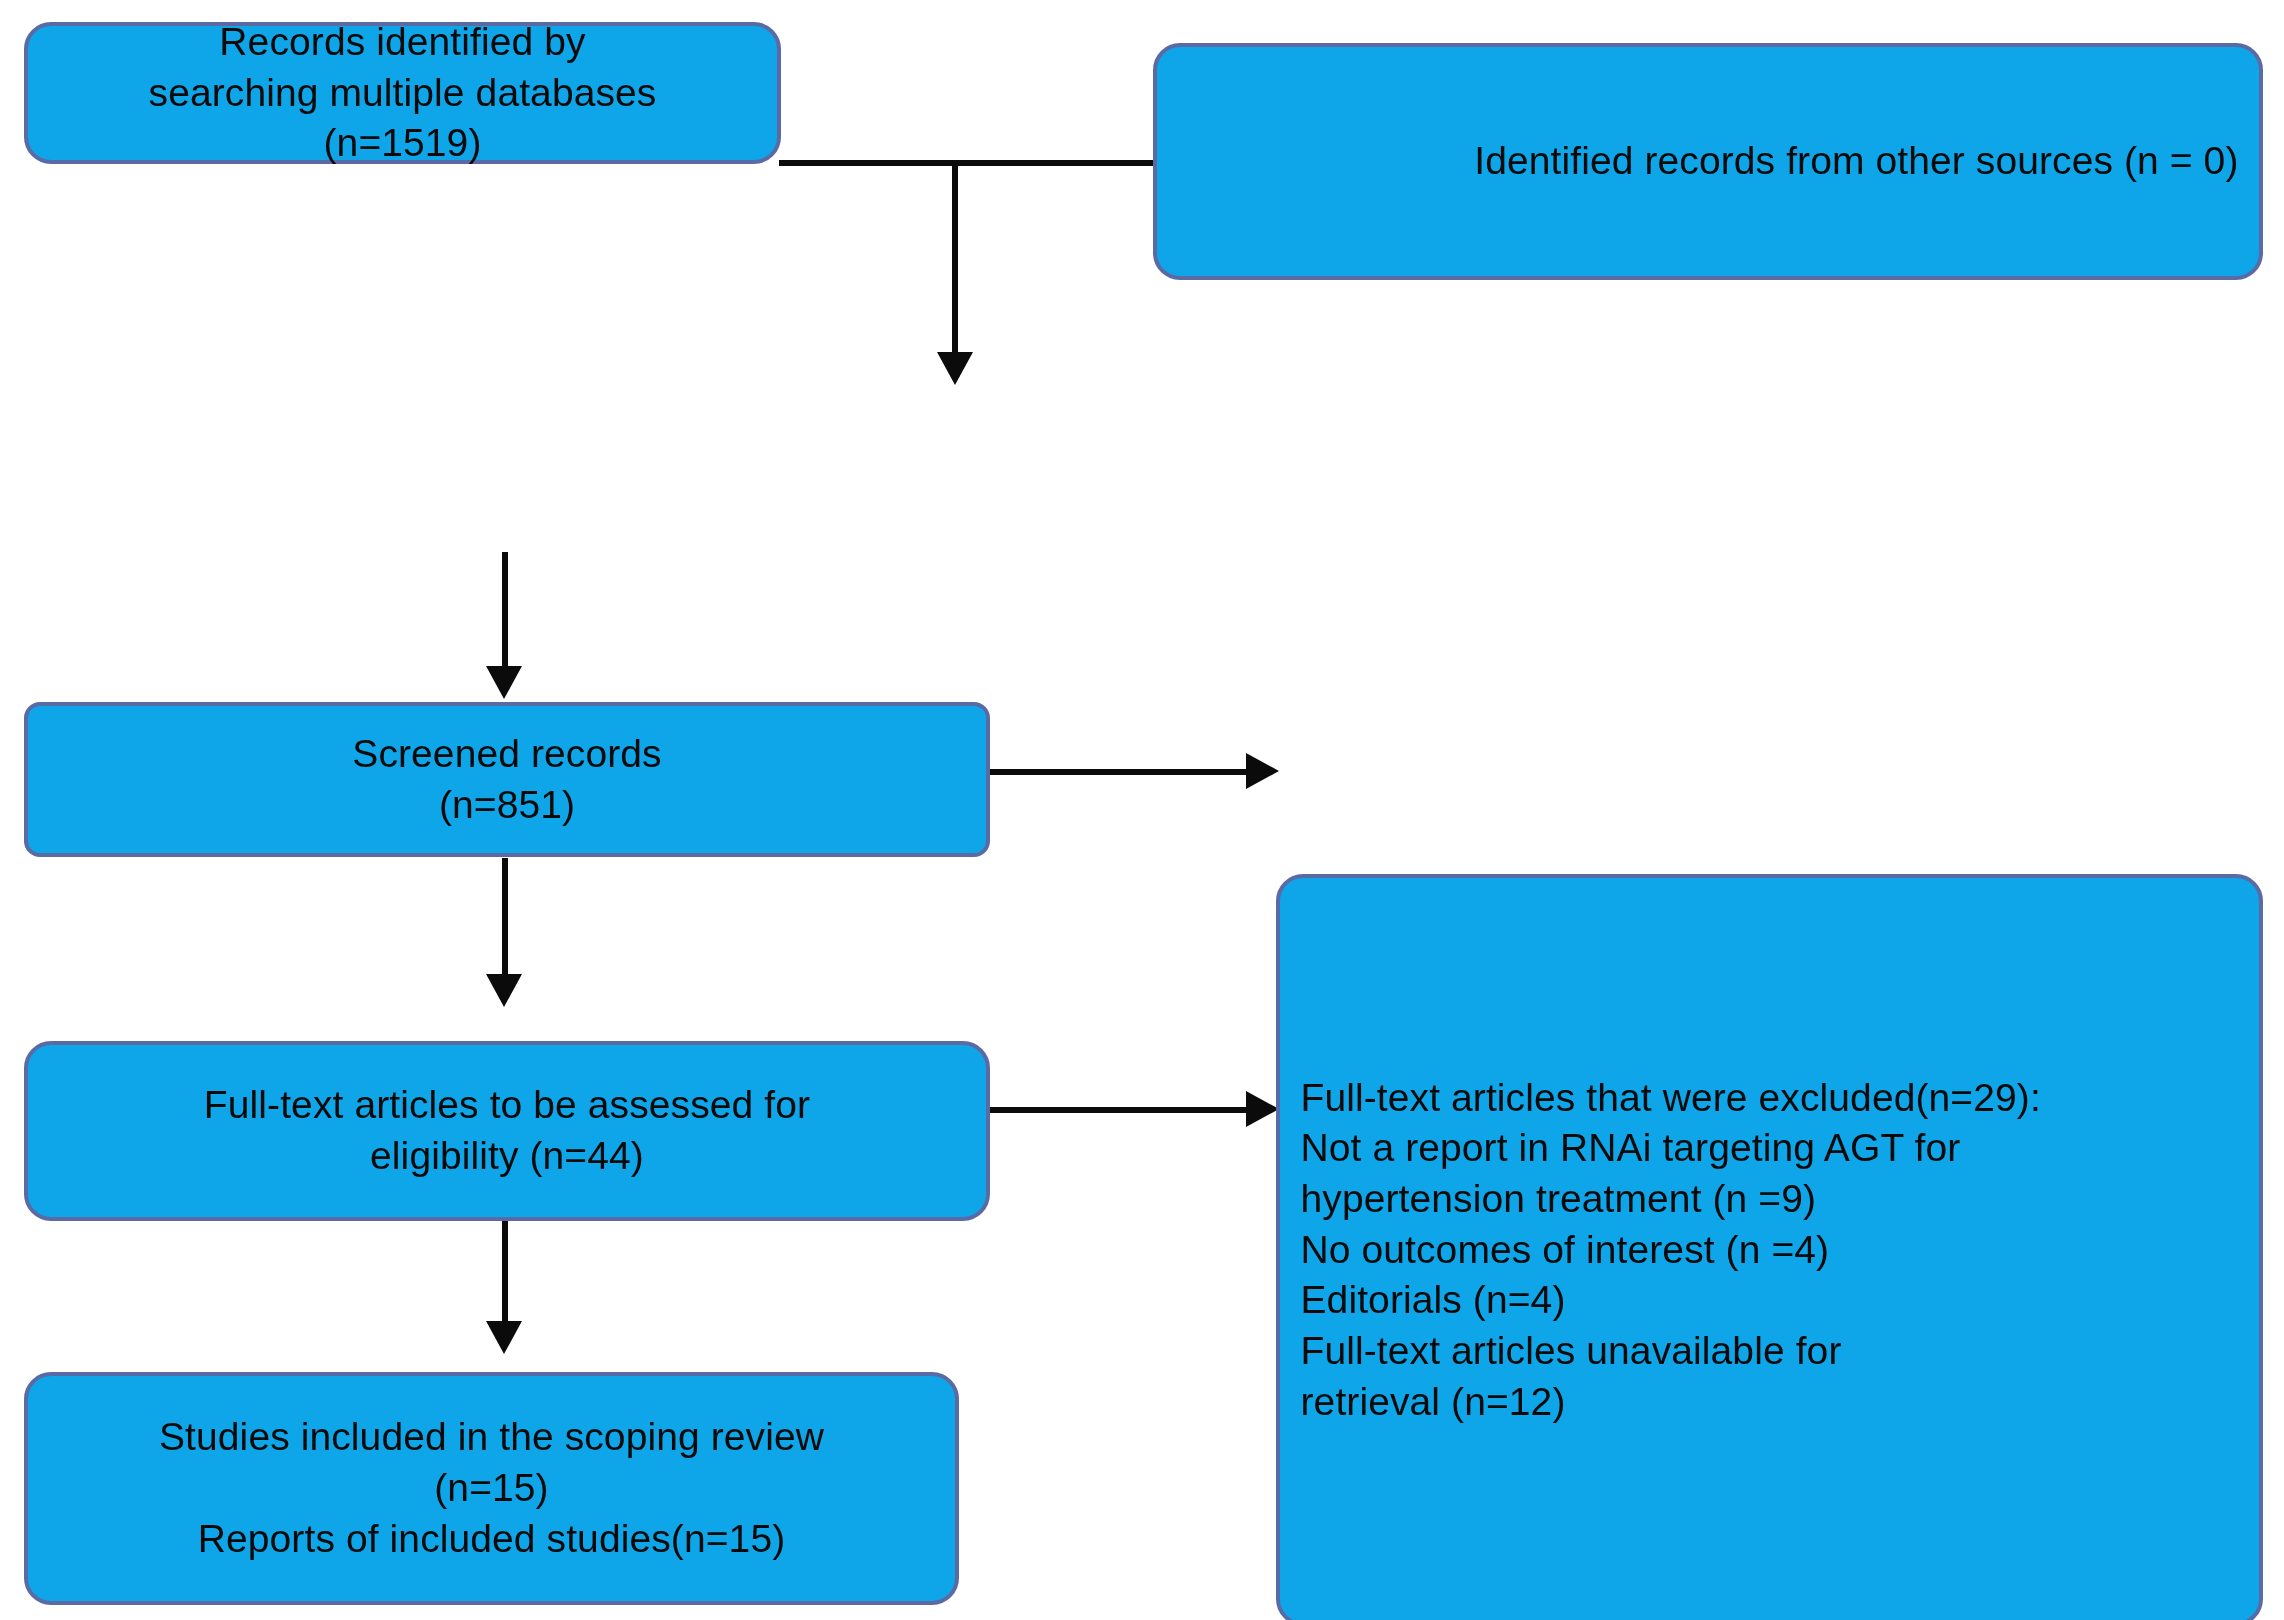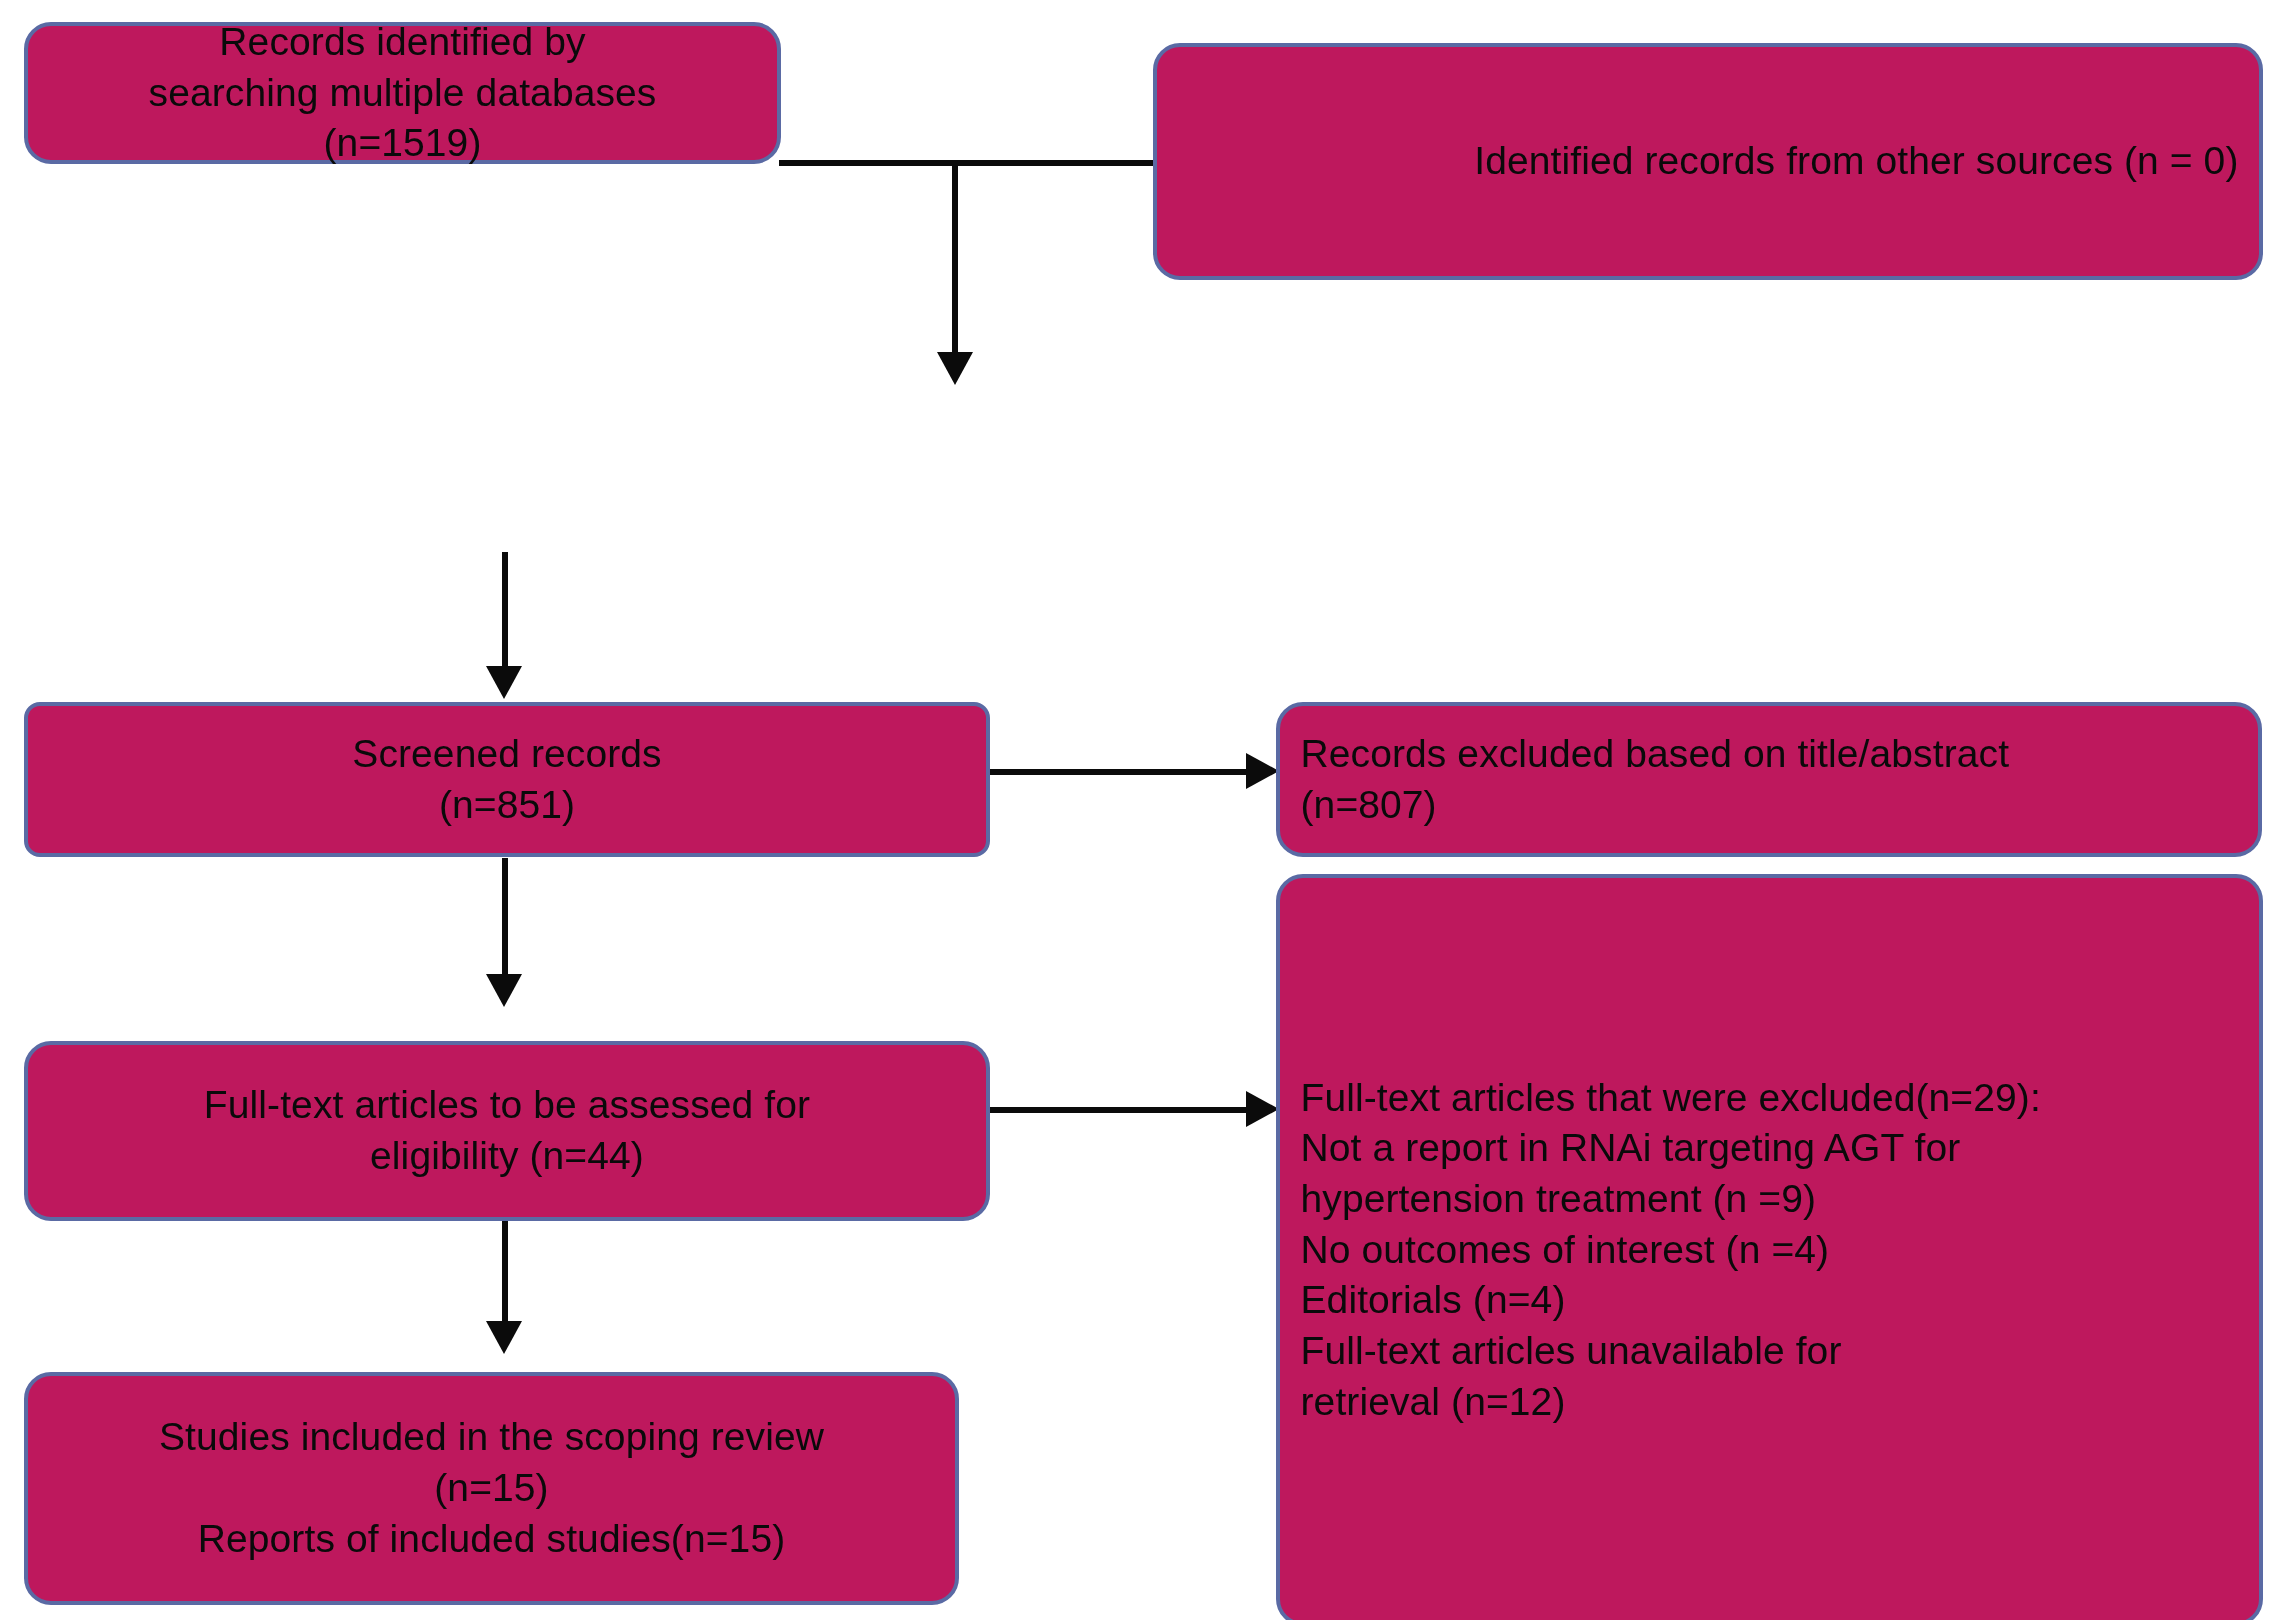--- a/index.html
+++ b/index.html
@@ -14,21 +14,21 @@
   #diagram {
     position: relative;
     width: 2284px;
     height: 1620px;
     background: #ffffff;
     overflow: hidden;
   }
   .node {
     position: absolute;
     box-sizing: border-box;
-    background: #be185d;
+    background: #0ea5e9;
     border: 4px solid #5a6aa4;
     border-radius: 27px;
     display: flex;
     align-items: center;
     justify-content: center;
     padding: 8px 20.5px;
     color: #0a0a0a;
   }
   .node .txt {
     display: block;
@@ -107,24 +107,20 @@
   <div class="node center" id="n-other-sources">
     <span class="txt">Identified records from other sources (n = 0)</span>
   </div>
 
 
   <div class="node center" id="n-screened">
     <span class="txt">Screened records
 (n=851)</span>
   </div>
 
-  <div class="node left" id="n-excluded-ta">
-    <span class="txt">Records excluded based on title/abstract
-(n=807)</span>
-  </div>
 
   <div class="node center" id="n-fulltext">
     <span class="txt">Full-text articles to be assessed for
 eligibility (n=44)</span>
   </div>
 
   <div class="node left" id="n-excluded-list">
     <span class="txt">Full-text articles that were excluded(n=29):
     Not a report in RNAi targeting AGT for
     hypertension treatment  (n =9)

